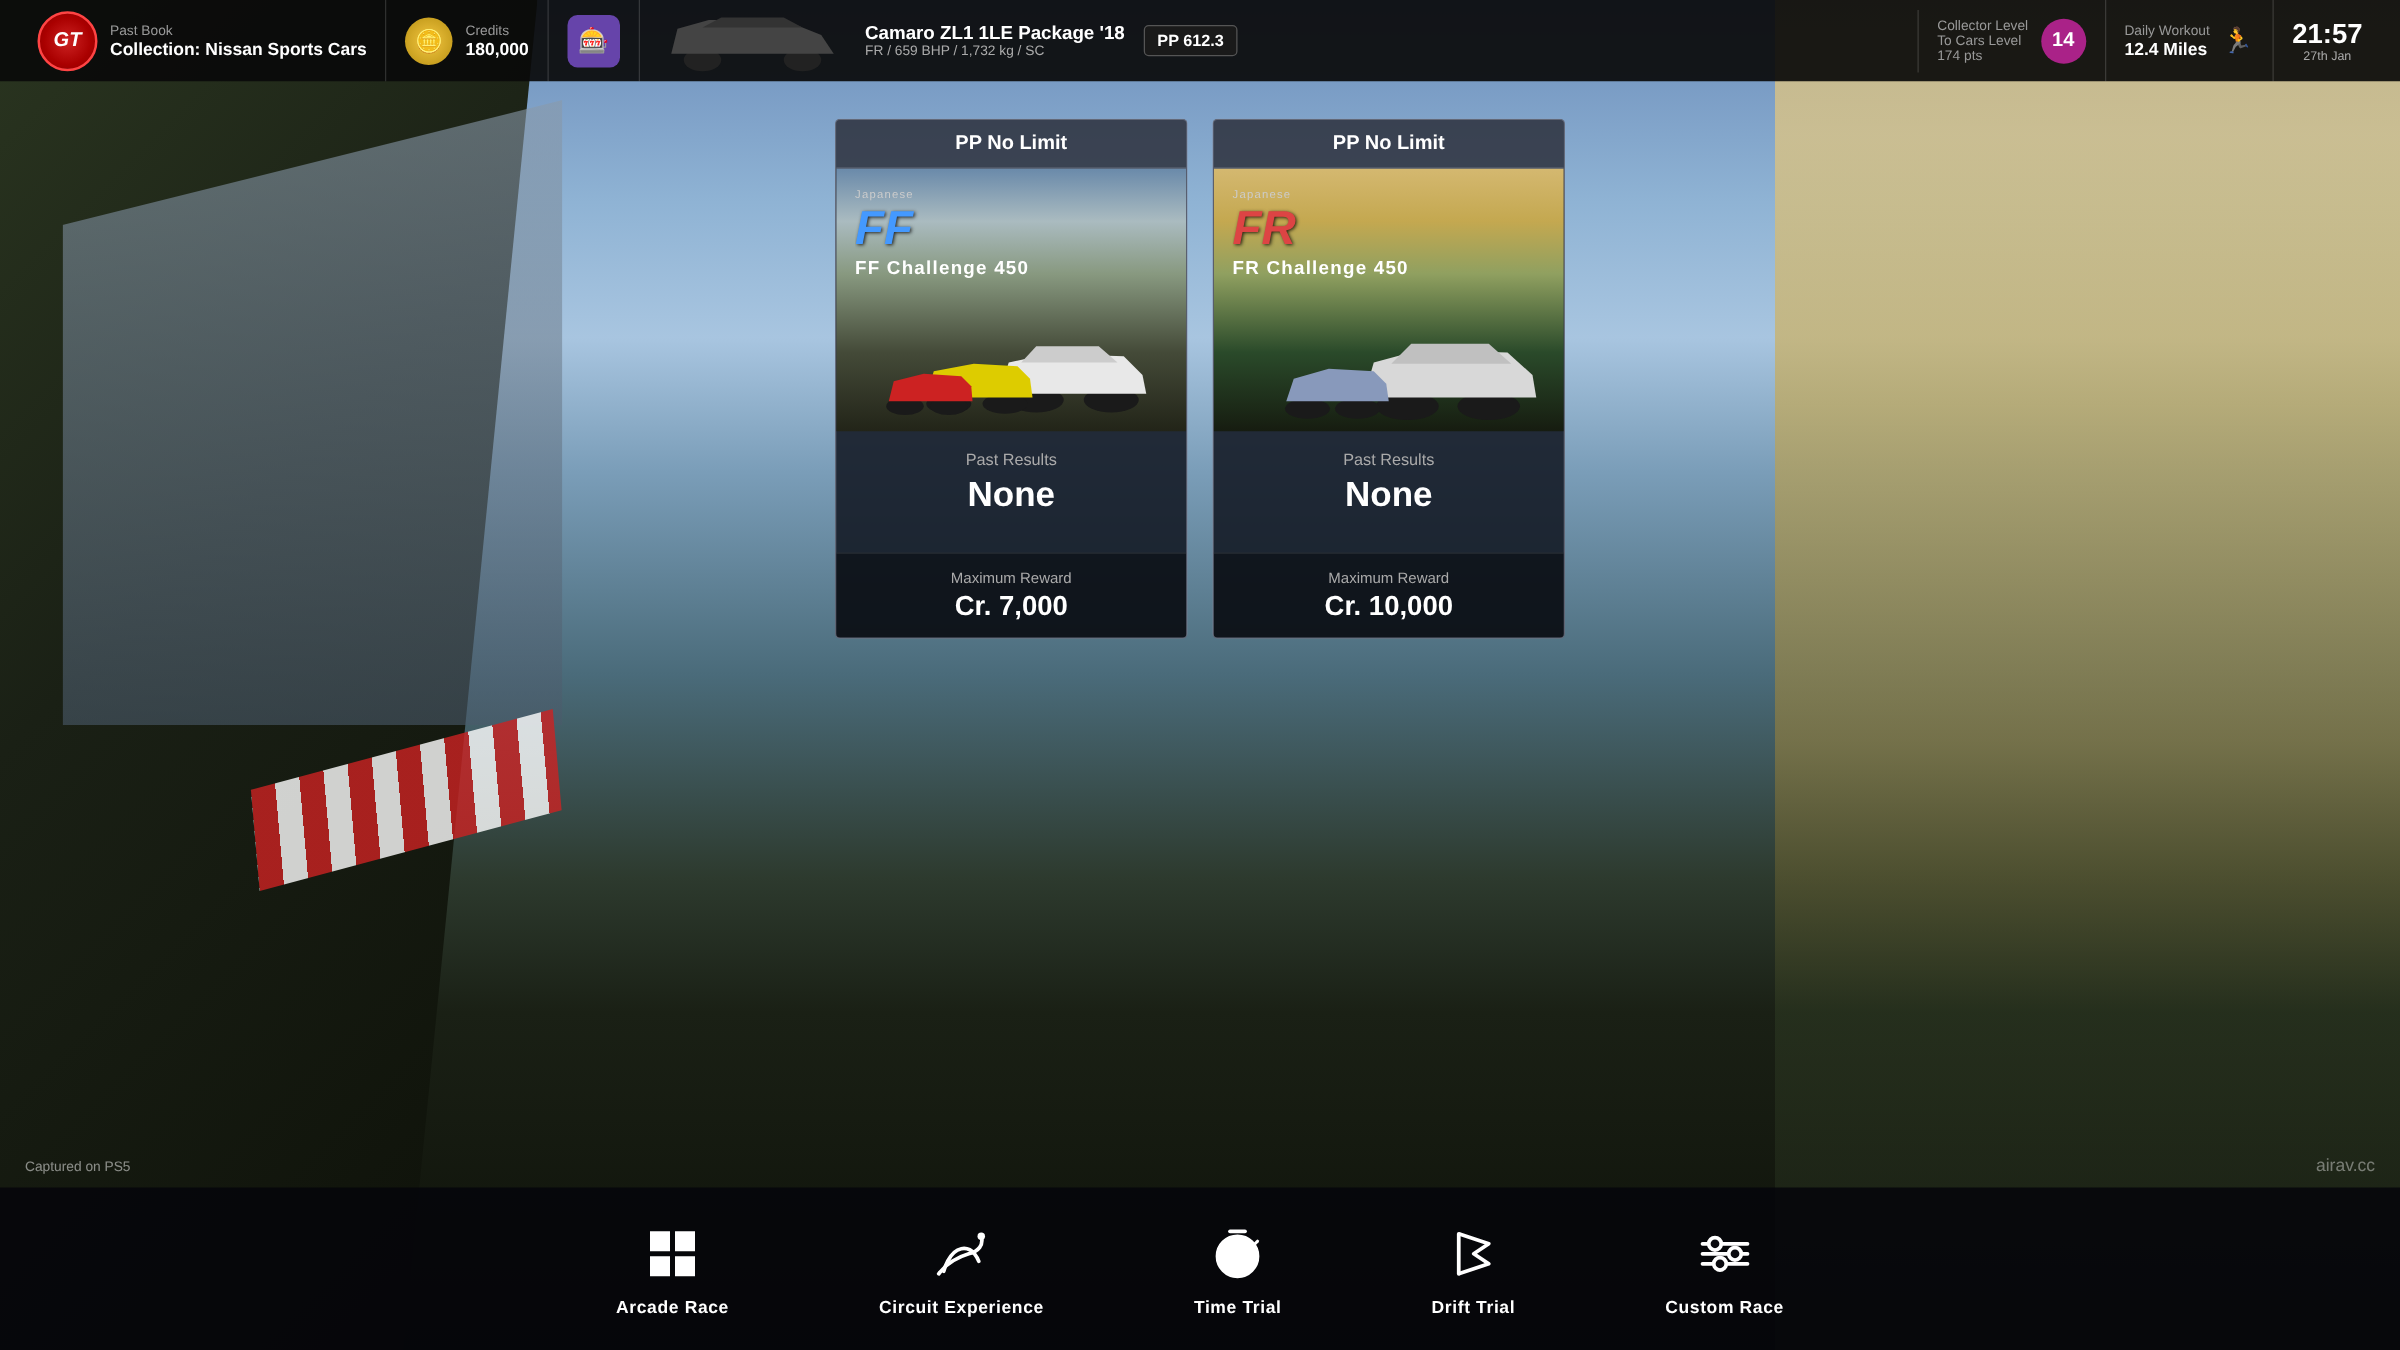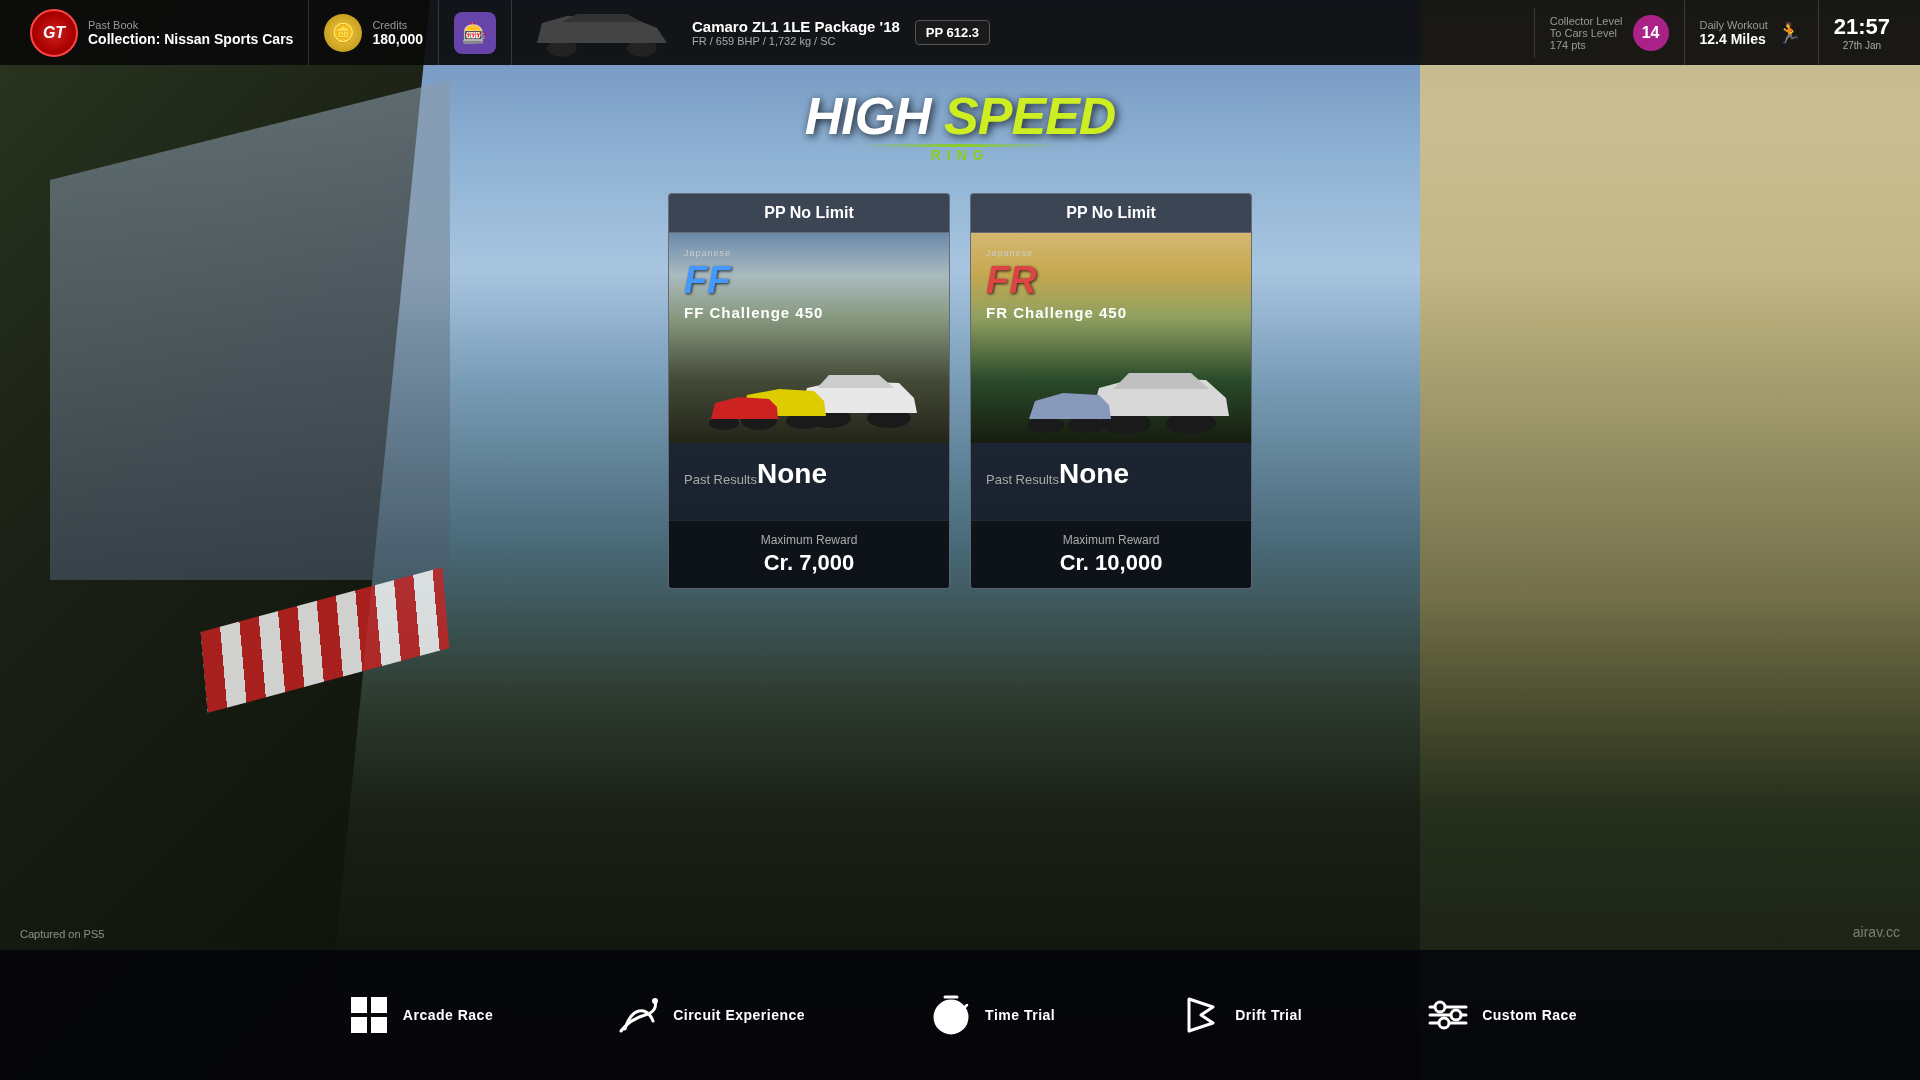--- a/index.html
+++ b/index.html
@@ -369,21 +369,21 @@
     .category-challenge {
       font-size: 15px;
       font-weight: bold;
       color: #ffffff;
       letter-spacing: 1px;
     }
 
     .race-card-body {
       padding: 15px;
       display: flex;
-      flex-direction: row;
+      flex-direction: column;
       align-items: center;
     }
 
     .past-results-label {
       color: #aaa;
       font-size: 13px;
       margin-bottom: 5px;
     }
 
     .past-results-value {
@@ -424,21 +424,21 @@
       background: rgba(5, 5, 10, 0.85);
       z-index: 100;
       display: flex;
       align-items: center;
       justify-content: center;
       gap: 120px;
     }
 
     .nav-item {
       display: flex;
-      flex-direction: row;
+      flex-direction: column;
       align-items: center;
       gap: 8px;
       cursor: pointer;
     }
 
     .nav-icon {
       width: 52px;
       height: 52px;
       display: flex;
       align-items: center;
@@ -547,28 +547,20 @@
   <div class="header-section">
     <div class="header-text-group" style="align-items:center">
       <span class="timer-value">21:57</span>
       <span class="timer-date">27th Jan</span>
     </div>
   </div>
 </div>
 
 <div class="main-content">
 
-  <div class="track-logo">
-    <div class="track-logo-text">
-      <span class="high">HIGH</span>
-      <span class="speed"> SPEED</span>
-    </div>
-    <div class="track-logo-line"></div>
-    <div class="track-logo-sub">RING</div>
-  </div>
 
   <div class="race-cards">
 
     <div class="race-card">
       <div class="race-card-header">
         <span>PP No Limit</span>
       </div>
       <div class="race-card-image race-img-ff">
 
         <div class="race-category-badge">

